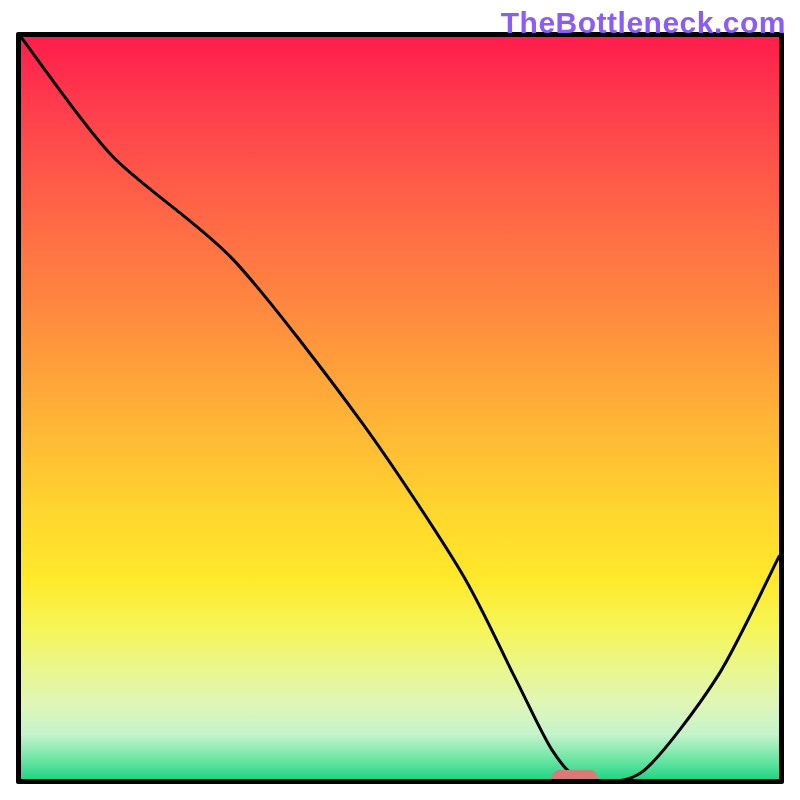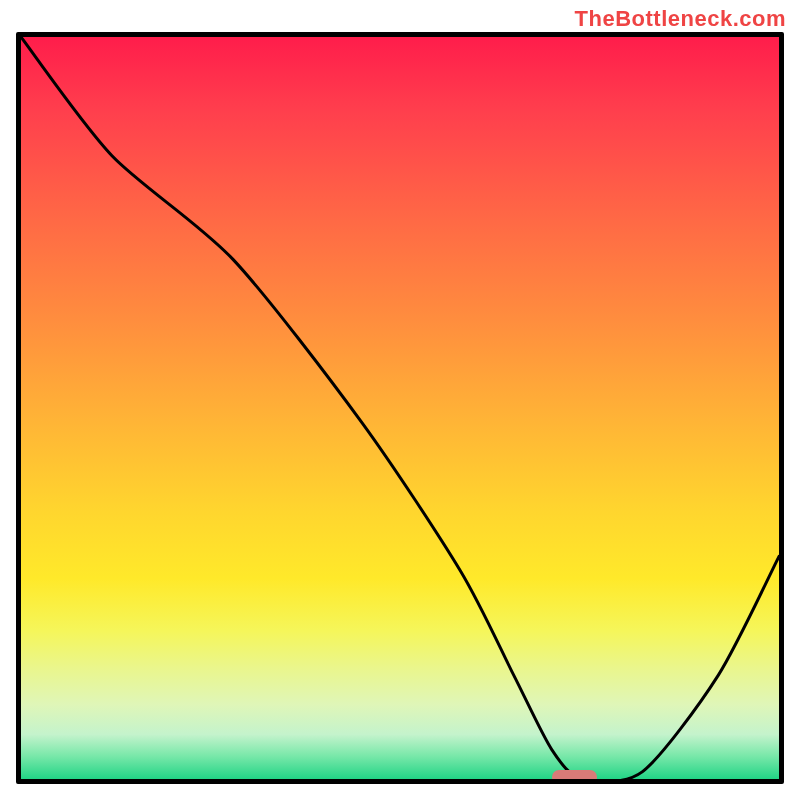--- a/index.html
+++ b/index.html
@@ -5,23 +5,23 @@
   * { margin: 0; padding: 0; box-sizing: border-box; }
   html, body { width: 800px; height: 800px; overflow: hidden; background: #fff; }
 
   .wrap { position: relative; width: 800px; height: 800px; }
 
   .watermark {
     position: absolute;
     top: 6px;
     right: 14px;
     font-family: Arial, Helvetica, sans-serif;
-    font-size: 22px;
+    font-size: 30px;
     font-weight: 600;
-    color: #ef4444;
+    color: #8b5cf6;
     letter-spacing: 0.5px;
     z-index: 5;
   }
 
   .frame {
     position: absolute;
     left: 16px;
     top: 32px;
     width: 768px;   
     height: 752px;  

